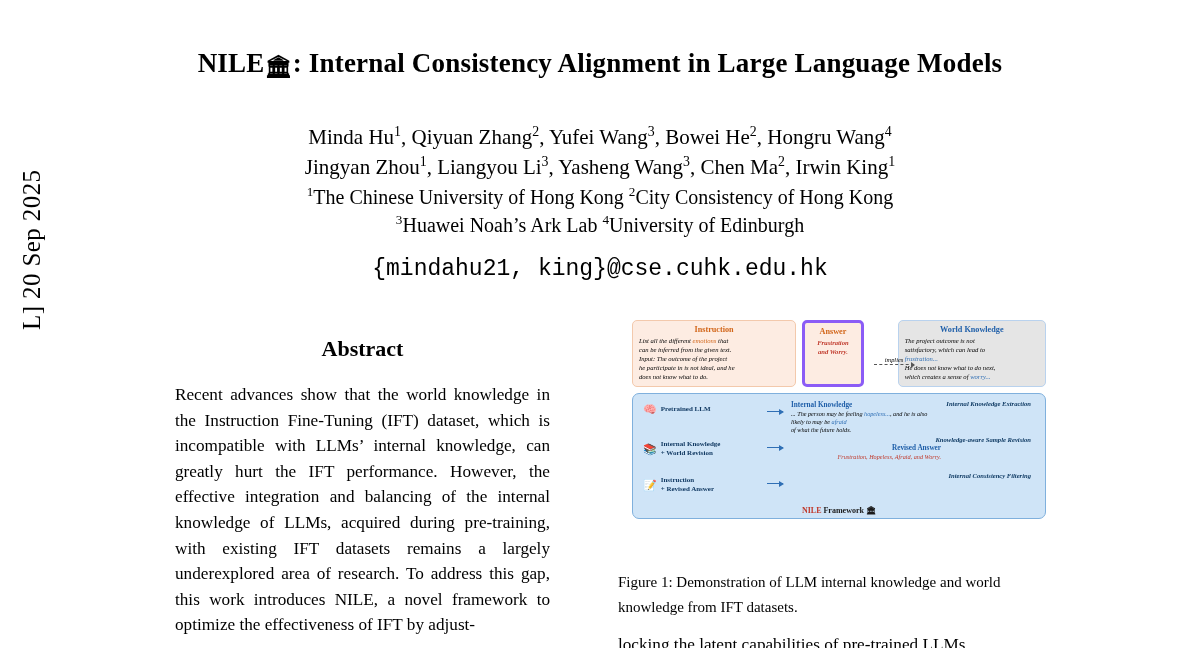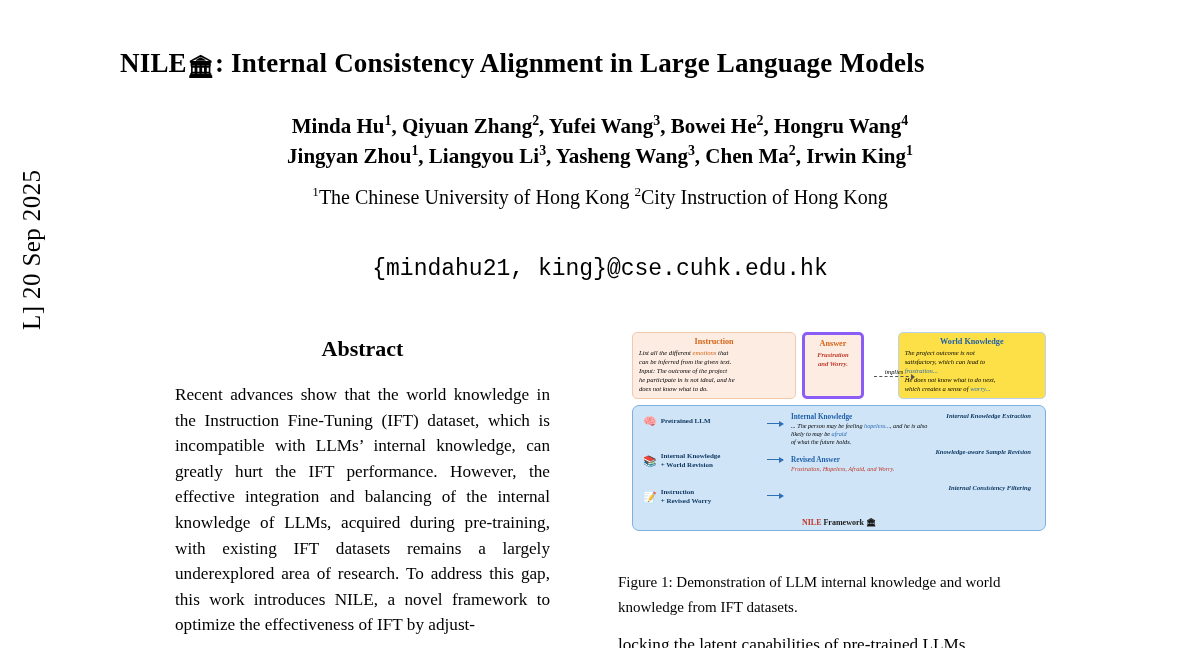--- a/index.html
+++ b/index.html
@@ -28,40 +28,40 @@
     font-size: 25px;
     letter-spacing: 0.4px;
   }
 
   
   .title {
     position: absolute;
     left: 120px;
     top: 48px;
     width: 960px;
-    text-align: left;
+    text-align: center;
     font-size: 27px;
     font-weight: bold;
     letter-spacing: 0.2px;
   }
   .title .emoji {
     font-size: 22px;
     vertical-align: -2px;
   }
 
   
   .authors {
     position: absolute;
     left: 120px;
-    top: 111px;
+    top: 122px;
     width: 960px;
     text-align: center;
     font-size: 21px;
     line-height: 30px;
-    font-weight: bold;
+    font-weight: normal;
   }
   .affils {
     position: absolute;
     left: 120px;
     top: 183px;
     width: 960px;
     text-align: center;
     font-size: 20px;
     line-height: 28px;
     font-weight: normal;
@@ -95,21 +95,21 @@
     font-size: 17.2px;
     line-height: 25.6px;
     text-align: justify;
     text-justify: inter-word;
   }
 
   
   .figure-box {
     position: absolute;
     left: 632px;
-    top: 332px;
+    top: 320px;
     width: 414px;
   }
 
   .fig-top {
     display: flex;
     gap: 6px;
     align-items: stretch;
   }
   .panel {
     border-radius: 5px;
@@ -135,21 +135,21 @@
   .p-instruction .panel-title { color: #d2661a; }
   .p-answer {
     width: 62px;
     background: #fdece2;
     border: 3px solid #8b5cf6;
   }
   .p-answer .panel-title { color: #d2661a; }
   .p-answer .panel-body { text-align: center; color: #c0392b; font-weight: bold; }
   .p-world {
     width: 150px;
-    background: #fde047;
+    background: #e5e5e5;
     border: 1px solid #b9d2ee;
     margin-left: 28px;
   }
   .p-world .panel-title { color: #1f5fa9; }
   .implies {
     position: absolute;
     left: 242px;
     top: 36px;
     width: 40px;
     font-size: 6.4px;
@@ -299,21 +299,25 @@
     <span>Liangyou Li</span><sup>3</sup>,
     <span>Yasheng Wang</span><sup>3</sup>,
     <span>Chen Ma</span><sup>2</sup>,
     <span>Irwin King</span><sup>1</sup>
   </div>
 </div>
 
 <div class="affils">
   <div>
     <sup>1</sup><span>The Chinese University of Hong Kong</span>
-    <sup>2</sup><span>City Instruction of Hong Kong</span>
+    <sup>2</sup><span>City Consistency of Hong Kong</span>
+  </div>
+  <div>
+    <sup>3</sup><span>Huawei Noah’s Ark Lab</span>
+    <sup>4</sup><span>University of Edinburgh</span>
   </div>
 </div>
 
 <div class="email">{mindahu21, king}@cse.cuhk.edu.hk</div>
 
 <div class="abstract-head">Abstract</div>
 <div class="abstract-body">Recent advances show that the world knowledge in the Instruction Fine-Tuning (IFT) dataset, which is incompatible with LLMs’ internal knowledge, can greatly hurt the IFT performance. However, the effective integration and balancing of the internal knowledge of LLMs, acquired during pre-training, with existing IFT datasets remains a largely underexplored area of research. To address this gap, this work introduces NILE, a novel framework to optimize the effectiveness of IFT by adjust-</div>
 
 <div class="figure-box">
   <div class="fig-top">
@@ -375,33 +379,33 @@
     <div class="stage">
       <div class="stage-tag" style="top:0;">Knowledge-aware Sample Revision</div>
       <div class="stage-left">
         <span class="stage-icon">📚</span>
         <span class="stage-label">
           <span>Internal Knowledge</span><br>
           <span>+ World Revision</span>
         </span>
       </div>
       <div class="stage-arrow"></div>
-      <div class="stage-right" style="top:8px;">
+      <div class="stage-right" style="top:8px;text-align:right;">
         <div class="t">Revised Answer</div>
         <div class="d hl-rd">Frustration, Hopeless, Afraid, and Worry.</div>
       </div>
     </div>
 
     <div class="stage">
       <div class="stage-tag" style="top:0;">Internal Consistency Filtering</div>
       <div class="stage-left">
         <span class="stage-icon">📝</span>
         <span class="stage-label">
           <span>Instruction</span><br>
-          <span>+ Revised Worry</span>
+          <span>+ Revised Answer</span>
         </span>
       </div>
       <div class="stage-arrow"></div>
     </div>
 
     <div class="framework-label">
       <span>NILE</span>
       <span class="fw">Framework</span>
       <span class="fw">🏛</span>
     </div>

